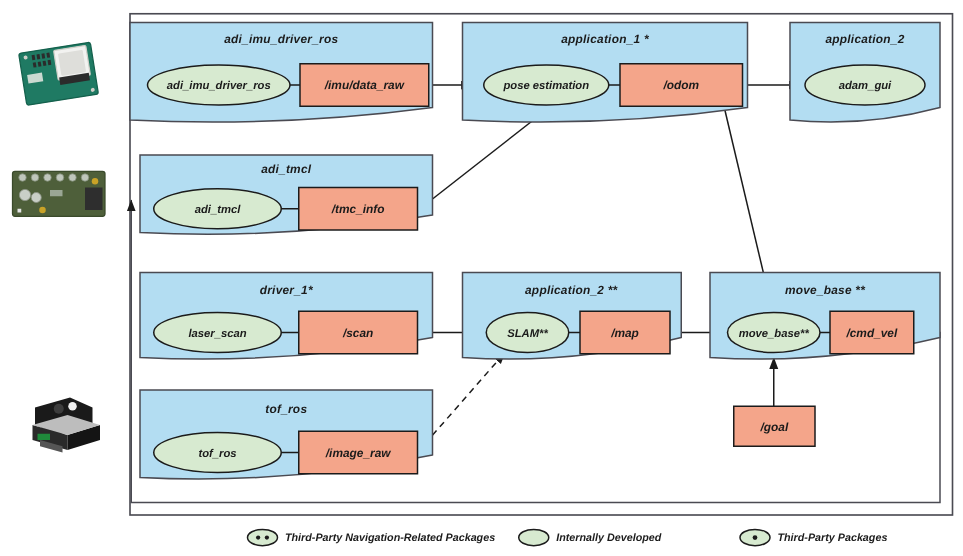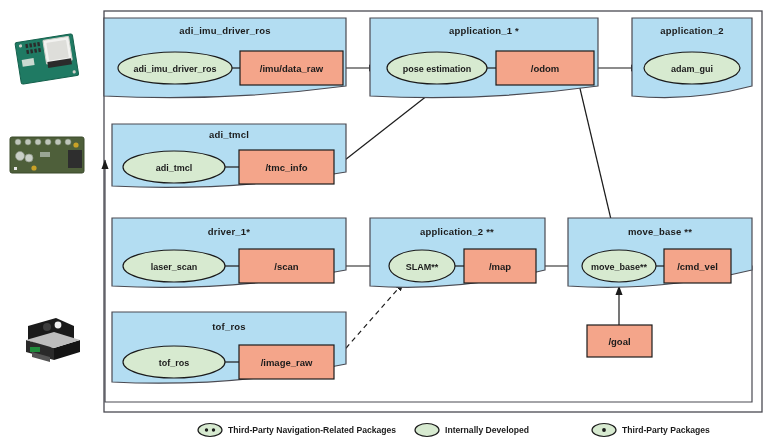--- a/index.html
+++ b/index.html
@@ -1,18 +1,18 @@
 <!DOCTYPE html>
 <html><head>
 <meta charset="utf-8">
 <style>
   html,body{margin:0;padding:0;background:#ffffff;}
   body{width:770px;height:445px;overflow:hidden;
        font-family:"Liberation Sans","DejaVu Sans",sans-serif;}
-  #stage{position:relative;width:770px;height:445px;}
+  #stage{position:relative;width:770px;height:445px;font-style:italic;}
   svg#diagram{position:absolute;left:0;top:0;width:770px;height:445px;}
   .pkg-title{font-size:9.5px;font-weight:bold;fill:#1b1b1b;letter-spacing:.2px;}
   .node-label{font-size:9px;font-weight:bold;fill:#1b1b1b;}
   .topic-label{font-size:9.5px;font-weight:bold;fill:#1b1b1b;}
   .legend-label{font-size:8.6px;font-weight:bold;fill:#1b1b1b;}
   .dev{position:absolute;}
   .dev-img{width:100%;height:100%;display:block;border-radius:2px;}
 </style>
 </head>
 <body>

